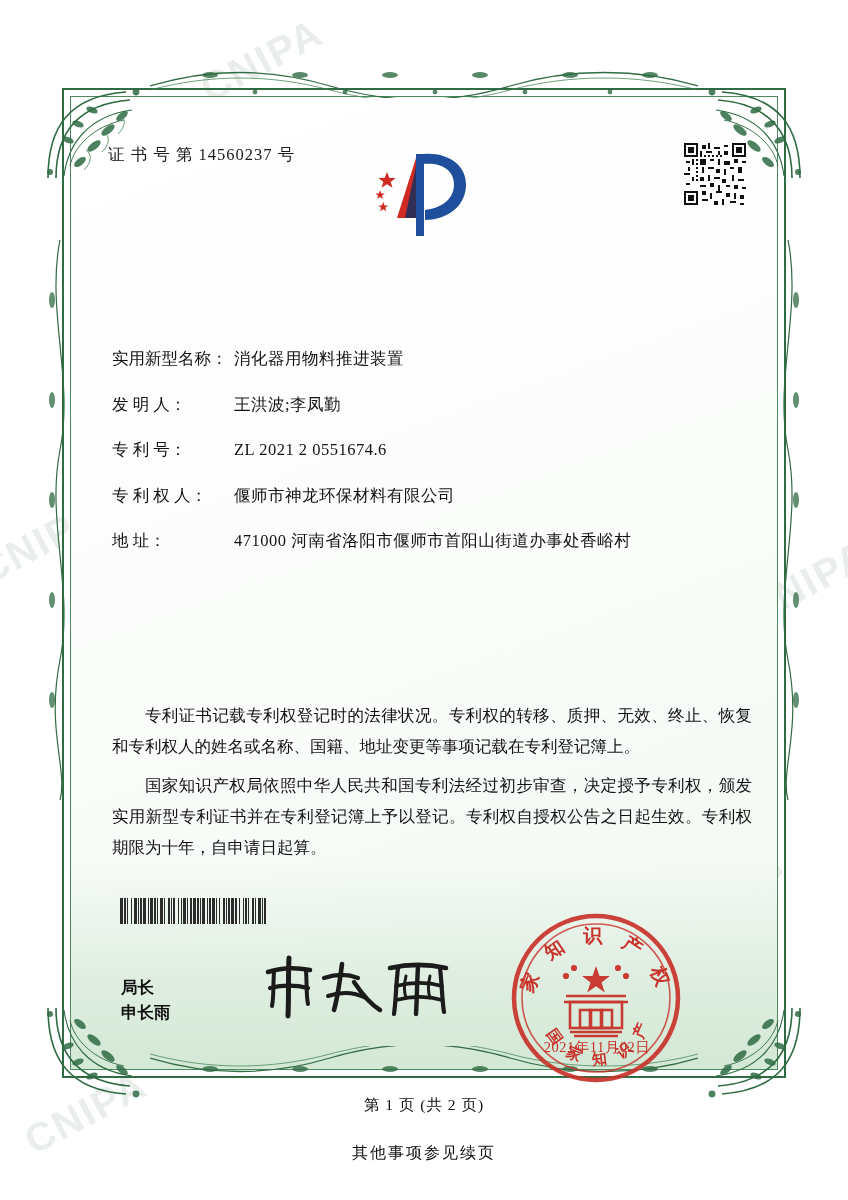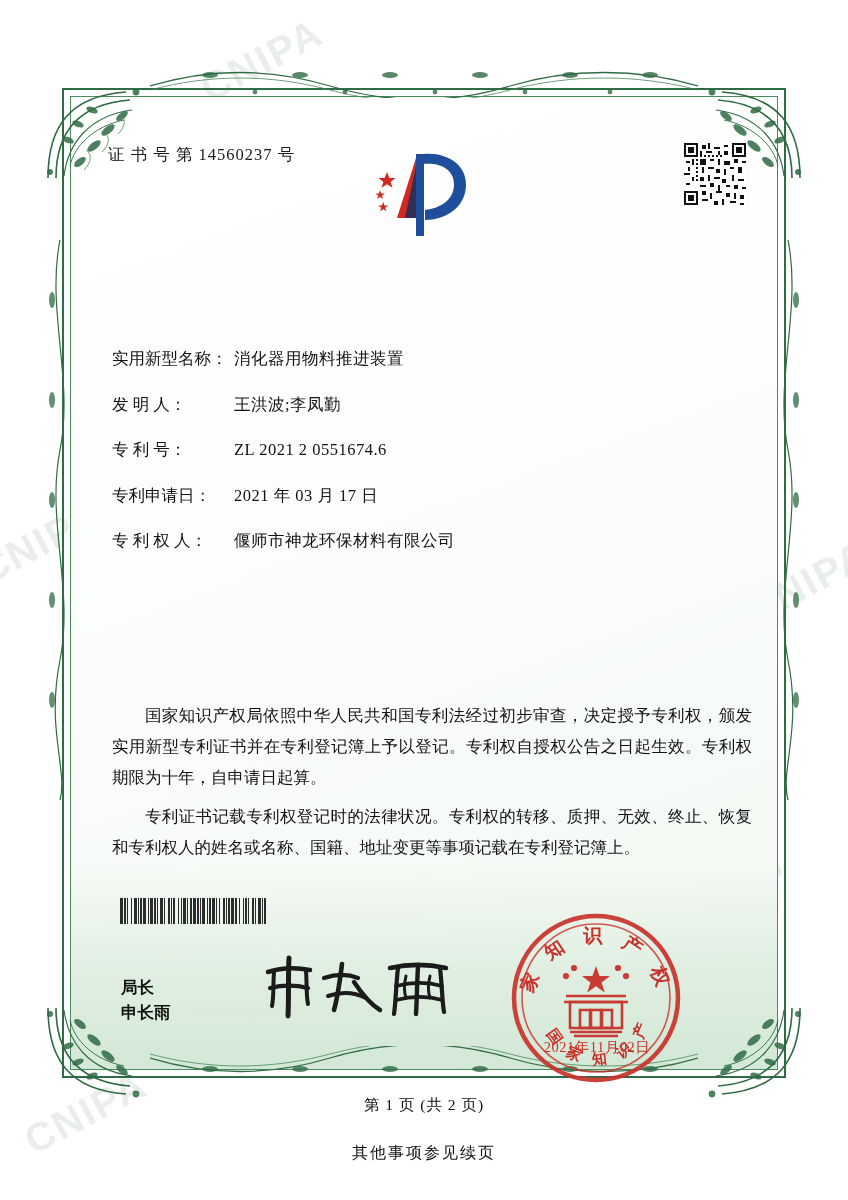--- a/index.html
+++ b/index.html
@@ -538,32 +538,32 @@
     </div>
     <div class="row">
       <span class="label">发    明    人：</span>
       <span class="value">王洪波;李凤勤</span>
     </div>
     <div class="row">
       <span class="label">专    利    号：</span>
       <span class="value">ZL 2021 2 0551674.6</span>
     </div>
     <div class="row">
-      <span class="label">专利申请日：</span>
-      <span class="value">2021 年 03 月 17 日</span>
-    </div>
-    <div class="row">
       <span class="label">专 利 权 人：</span>
       <span class="value">偃师市神龙环保材料有限公司</span>
     </div>
+    <div class="row">
+      <span class="label">地        址：</span>
+      <span class="value">471000 河南省洛阳市偃师市首阳山街道办事处香峪村</span>
+    </div>
   </div>
 
   <div class="paras">
+    <p>专利证书记载专利权登记时的法律状况。专利权的转移、质押、无效、终止、恢复和专利权人的姓名或名称、国籍、地址变更等事项记载在专利登记簿上。</p>
     <p>国家知识产权局依照中华人民共和国专利法经过初步审查，决定授予专利权，颁发实用新型专利证书并在专利登记簿上予以登记。专利权自授权公告之日起生效。专利权期限为十年，自申请日起算。</p>
-    <p>专利证书记载专利权登记时的法律状况。专利权的转移、质押、无效、终止、恢复和专利权人的姓名或名称、国籍、地址变更等事项记载在专利登记簿上。</p>
   </div>
 
   <div class="barcode">
       <i style="width: 3px;"></i>
       <i style="width: 1px; background: transparent;"></i>
       <i style="width: 2px;"></i>
       <i style="width: 1px; background: transparent;"></i>
       <i style="width: 1px;"></i>
       <i style="width: 3px; background: transparent;"></i>
       <i style="width: 1px;"></i>

